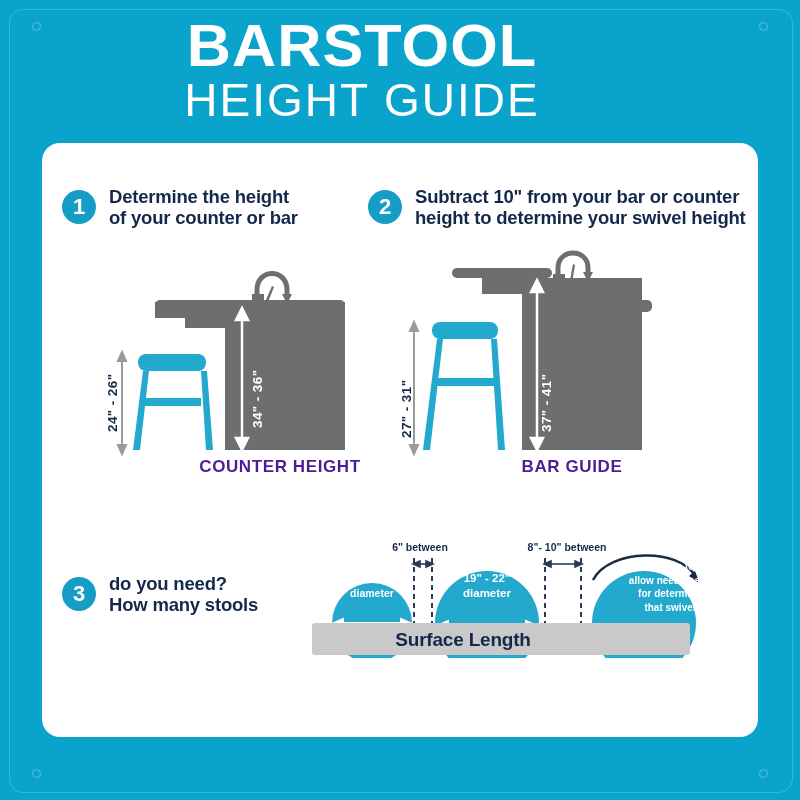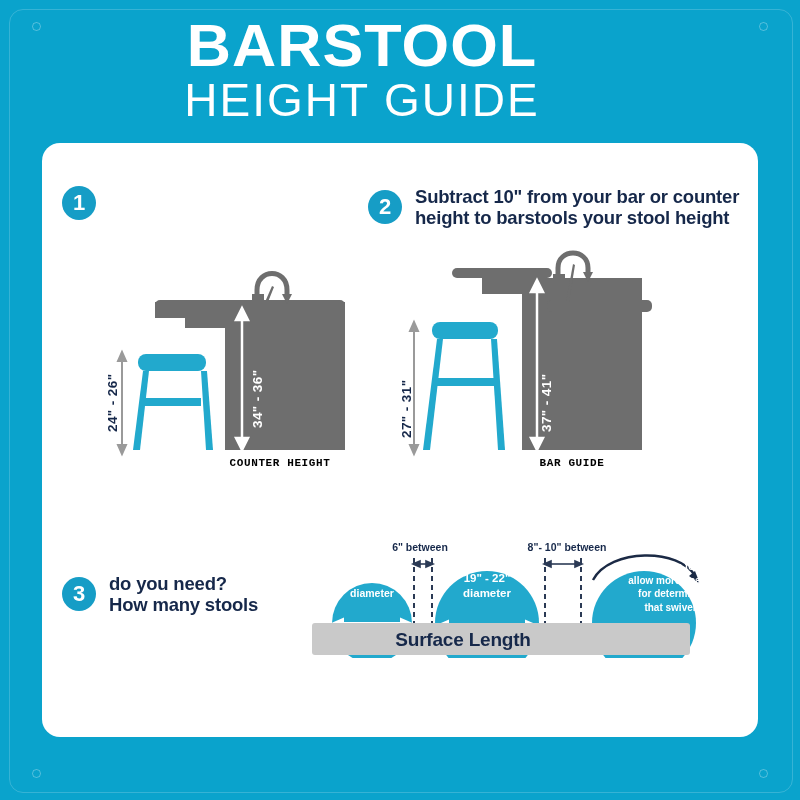--- a/index.html
+++ b/index.html
@@ -63,23 +63,23 @@
   #step2-head{left:368px;top:186px;}
   #step3-head{left:62px;top:573px;}
 
   
   .stage{position:absolute;}
   #stage-counter{left:100px;top:250px;width:290px;height:232px;}
   #stage-bar{left:392px;top:250px;width:290px;height:232px;}
   .stage svg{display:block;}
 
   .caption{
-    position:absolute;color:#000000;font-weight:bold;font-size:11px;
+    position:absolute;color:#4c1d95;font-weight:bold;font-size:17px;
     letter-spacing:0.6px;text-align:center;
-    font-family:Liberation Mono, monospace;
+    font-family:Liberation Sans, sans-serif;
   }
   #caption-counter{left:180px;top:457px;width:200px;}
   #caption-bar{left:472px;top:457px;width:200px;}
 
   
   .vdim{
     position:absolute;color:#16284a;font-weight:bold;font-size:13.5px;
     letter-spacing:0.4px;white-space:nowrap;
     transform:rotate(-90deg);transform-origin:left top;
     font-family:"Liberation Sans", sans-serif;
@@ -131,27 +131,31 @@
 
 <div id="header">
   <div id="title-main">BARSTOOL</div>
   <div id="title-sub">HEIGHT GUIDE</div>
 </div>
 
 <div id="card"></div>
 
 <div class="step-head" id="step1-head">
   <div class="step-badge">1</div>
+  <div class="step-text">
+    <div>Determine the height</div>
+    <div>of your counter or bar</div>
+  </div>
 </div>
 
 <div class="step-head" id="step2-head">
   <div class="step-badge">2</div>
   <div class="step-text">
     <div>Subtract 10" from your bar or counter</div>
-    <div>height to barstools your stool height</div>
+    <div>height to determine your swivel height</div>
   </div>
 </div>
 
 <div class="stage" id="stage-counter">
   <svg width="290" height="232" viewBox="0 0 290 232">
 
     <g>
       <path d="M55 52 H245 V200 H125 V77 H85 V68 H55 Z" fill="#6e6e6e"></path>
       <rect x="55" y="50" width="190" height="10" rx="5" fill="#6e6e6e"></rect>
       <rect x="85" y="60" width="60" height="18" fill="#6e6e6e"></rect>
@@ -288,19 +292,19 @@
 <div class="circle-label" id="label-c1">
   <div>16" - 18"</div>
   <div>diameter</div>
 </div>
 <div class="circle-label" id="label-c2">
   <div>19" - 22"</div>
   <div>diameter</div>
 </div>
 <div class="circle-label" id="label-c3">
   <div>Be sure to</div>
-  <div>allow more space</div>
+  <div>allow need space</div>
   <div>for determine</div>
   <div>that swivel</div>
 </div>
 
 <div id="surface-bar"></div>
 <div id="surface-label">Surface Length</div>
 
 </body></html>

